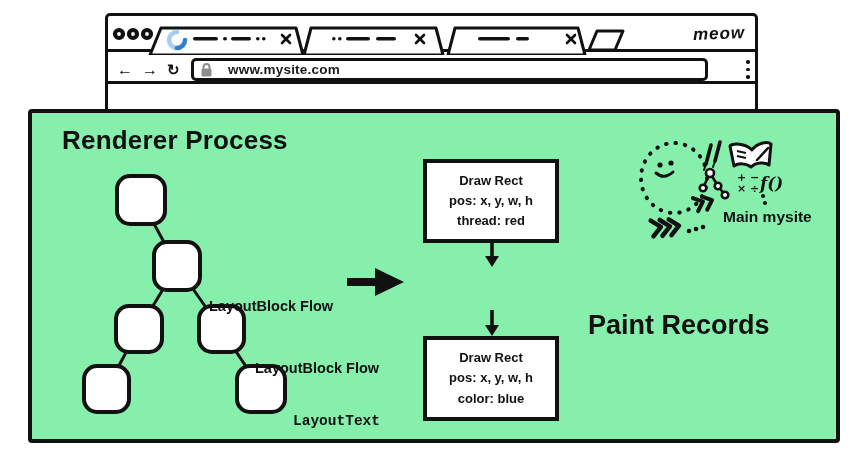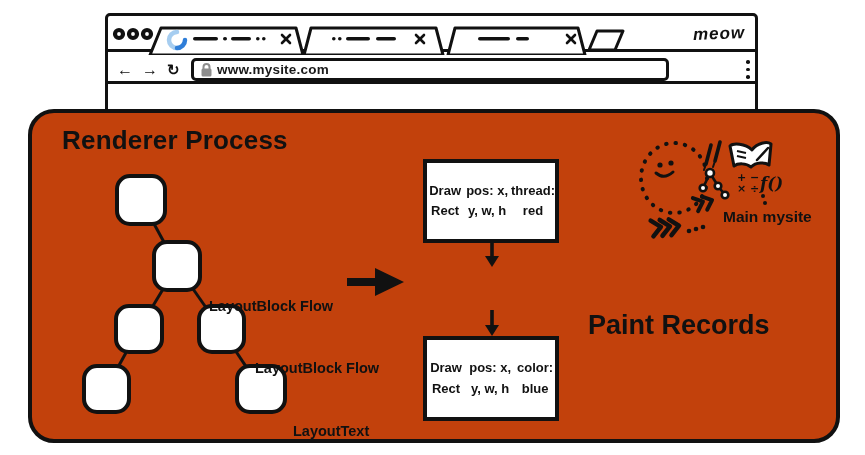--- a/index.html
+++ b/index.html
@@ -19,42 +19,42 @@
   #brand {
     right:10px; top:8px; font-size:17px; font-weight:700; font-style:italic;
     letter-spacing:1px; transform:rotate(-2deg); z-index:3;
   }
   #navbar { left:0; top:39px; width:647px; height:29px; border-bottom:3px solid #111; }
   .navglyph { font-weight:700; font-size:16px; line-height:29px; color:#111; }
   #back-btn { left:9px; top:0; }
   #fwd-btn  { left:34px; top:0; }
   #reload-btn { left:59px; top:0; font-size:15px; }
   #urlbar {
-    left:83px; top:3px; width:478px; height:23px;
+    left:83px; top:3px; width:517px; height:23px;
     border:3px solid #111; border-radius:5px; background:#fff;
-    display:flex; align-items:center; gap:4px; padding:0 6px;
+    display:flex; align-items:center; gap:15px; padding:0 6px;
   }
   #url-text { font-size:13.5px; font-weight:700; letter-spacing:.2px; color:#1a1a1a; }
   #menu-btn { left:634px; top:2px; width:12px; height:25px; display:flex; flex-direction:column; justify-content:center; align-items:center; gap:4px; }
   #menu-btn i { width:3.5px; height:3.5px; border-radius:50%; background:#111; }
 
   
   #panel {
     left:28px; top:109px; width:812px; height:334px;
-    border:4px solid #111; border-radius:26px; background:#c2410c; z-index:2;
+    border:4px solid #111; border-radius:4px; background:#86efac; z-index:2;
   }
   #panel-title { left:30px; top:12px; font-size:26px; font-weight:800; letter-spacing:.2px; }
   .tree-label { font-size:14.5px; font-weight:700; white-space:nowrap;margin-top:39px; }
   #tree-label-0 { left:177px; top:146px; }
   #tree-label-1 { left:223px; top:208px; }
-  #tree-label-2 { left:261px; top:271px; }
+  #tree-label-2 { left:261px; top:261px;font-family:Liberation Mono, monospace; }
 
   .paint-box {
     border:4px solid #111; background:#fff;
-    display:flex; flex-direction:row; justify-content:center; align-items:center;
+    display:flex; flex-direction:column; justify-content:center; align-items:center;
     font-size:13px; font-weight:700; line-height:1.55; text-align:center;
   }
   #paint-box-0 { left:391px; top:46px;  width:136px; height:84px; }
   #paint-box-1 { left:391px; top:153px; width:136px; height:45px; }
   #paint-box-2 { left:391px; top:223px; width:136px; height:85px; }
   #paint-title { left:556px; top:197px; font-size:27px; font-weight:800; }
   #main-thread-label { left:691px; top:95px; font-size:15.5px; font-weight:700; }
 </style>
 </head>
 <body>

